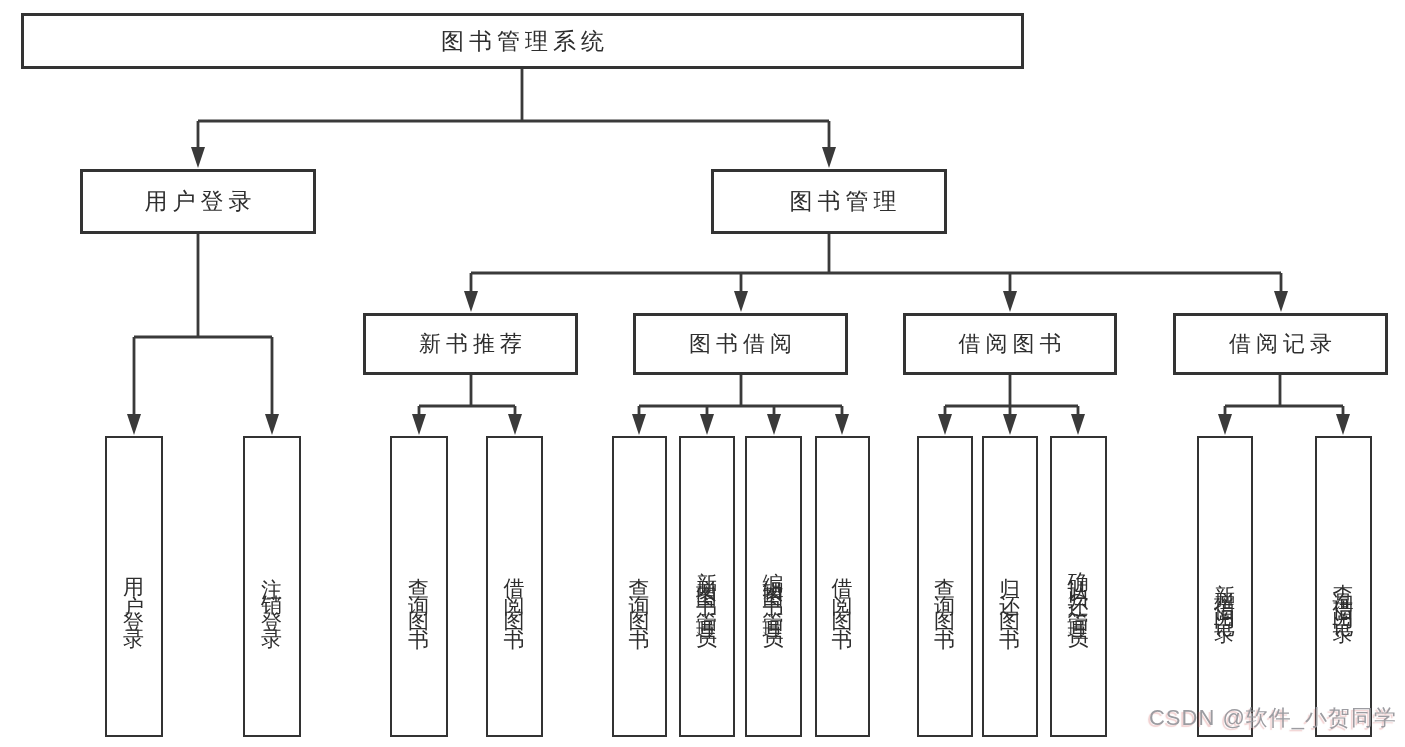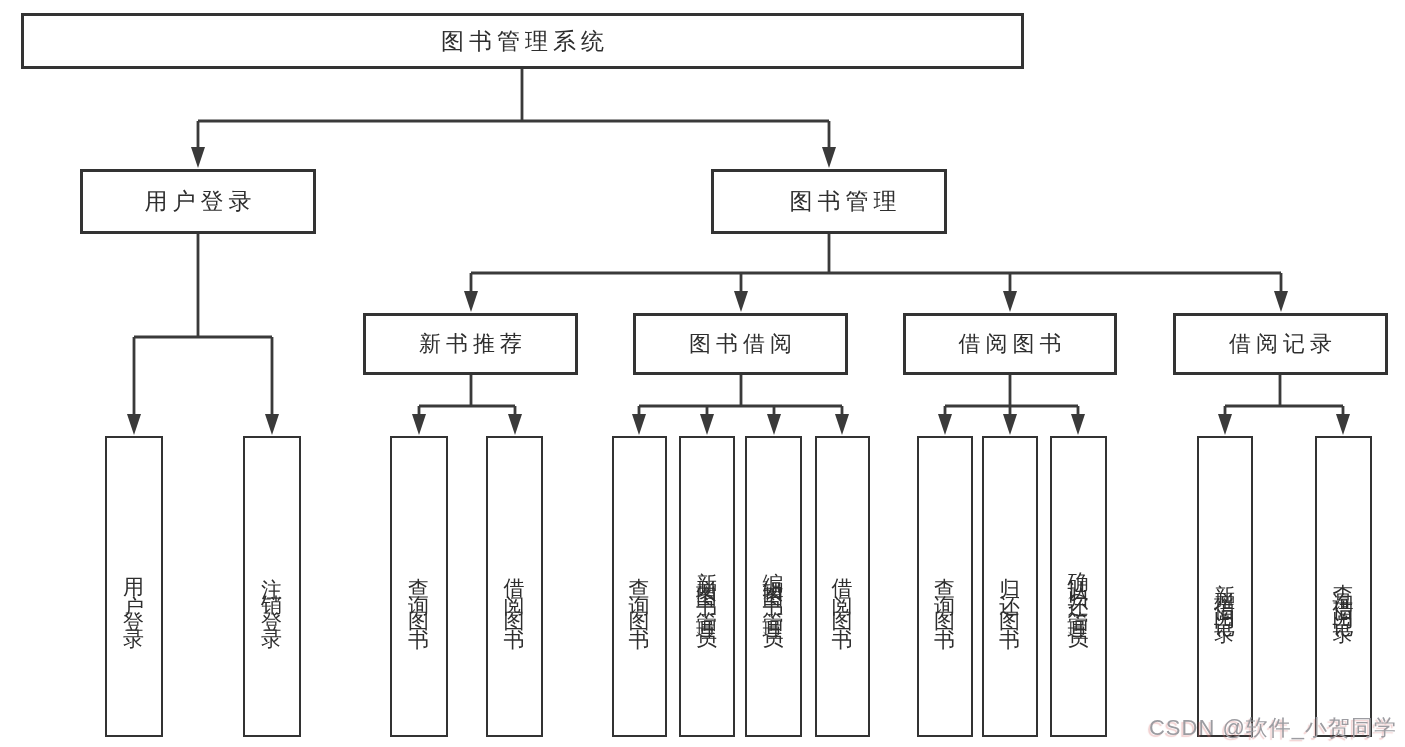--- a/index.html
+++ b/index.html
@@ -56,21 +56,21 @@
     transform: translateY(4px);
     white-space: nowrap;
   }
   .leaf .lbl.spread {
     letter-spacing: 17px;
     transform: translateY(8px);
   }
   .watermark {
     position: absolute;
     right: 8px;
-    bottom: 4px;
+    bottom: 14px;
     font-size: 22px;
     letter-spacing: 1px;
     color: #9c9ca1;
     text-shadow: -2px 2px 1px rgba(215, 120, 120, 0.35);
     white-space: nowrap;
   }
 </style>
 </head>
 <body>
 

